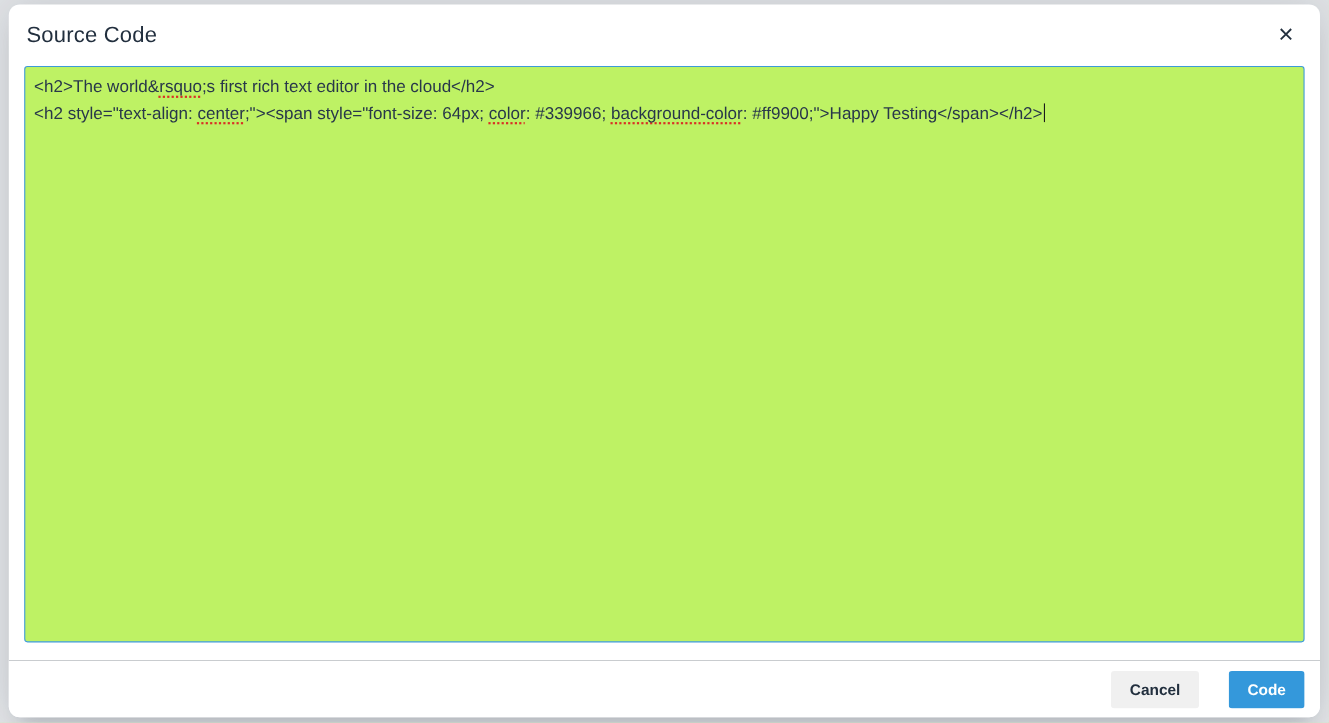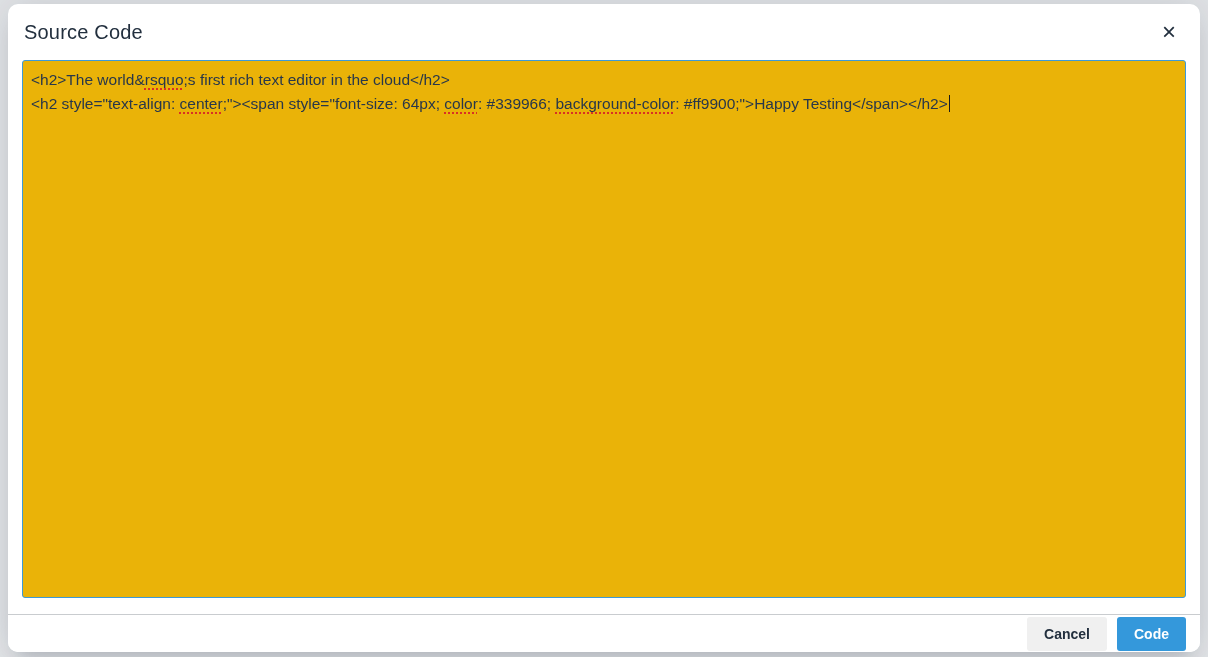--- a/index.html
+++ b/index.html
@@ -55,21 +55,21 @@
   .dialog-body {
     flex: 1 1 auto;
     display: flex;
     padding: 0 14px 16px 14px;
     min-height: 0;
   }
   .code-editor {
     flex: 1;
     border: 1px solid #3d9ad8;
     border-radius: 3px;
-    background: #eab308;
+    background: #bef264;
     padding: 7px 8px;
     font-family: "Liberation Sans", sans-serif;
     font-size: 15.5px;
     line-height: 24px;
     color: #28374a;
     white-space: pre-wrap;
     word-break: break-word;
     overflow: auto;
     outline: none;
     cursor: text;
@@ -87,25 +87,25 @@
     width: 1.5px;
     height: 17px;
     background: #1b1b1b;
     vertical-align: -3px;
     margin-left: 1px;
   }
   .dialog-footer {
     flex: 0 0 auto;
     border-top: 1px solid #c9cccf;
     padding: 7px 14px;
-    height: 38px;
+    height: 52px;
     display: flex;
     align-items: center;
     justify-content: flex-end;
-    gap: 10px;
+    gap: 27px;
     background: #fff;
     border-radius: 0 0 10px 10px;
   }
   .btn {
     height: 34px;
     padding: 0 16px;
     border: 1px solid transparent;
     border-radius: 3px;
     font-family: "Liberation Sans", sans-serif;
     font-size: 14px;

